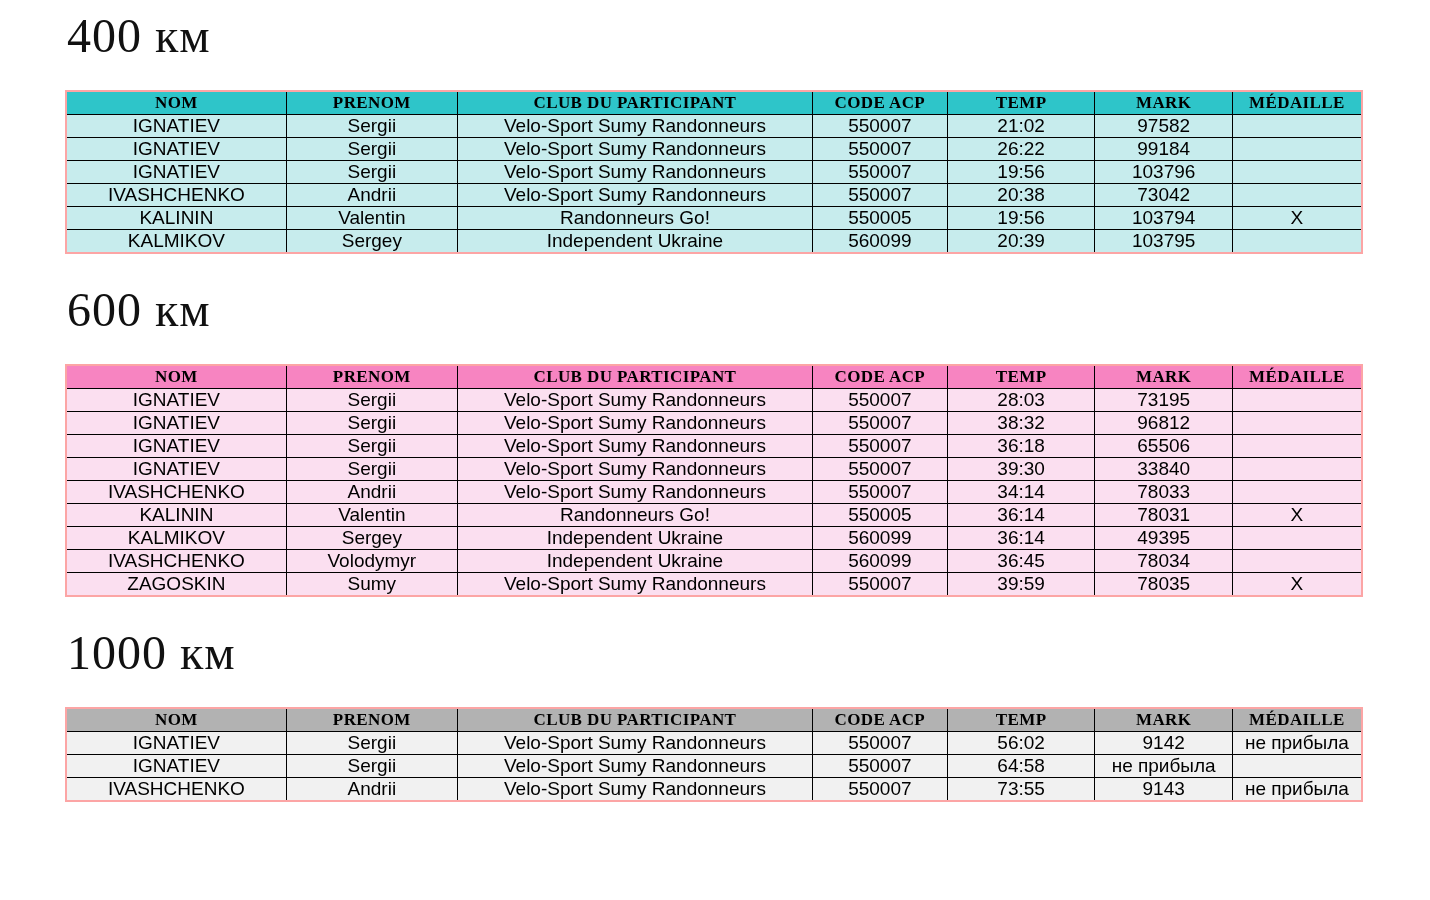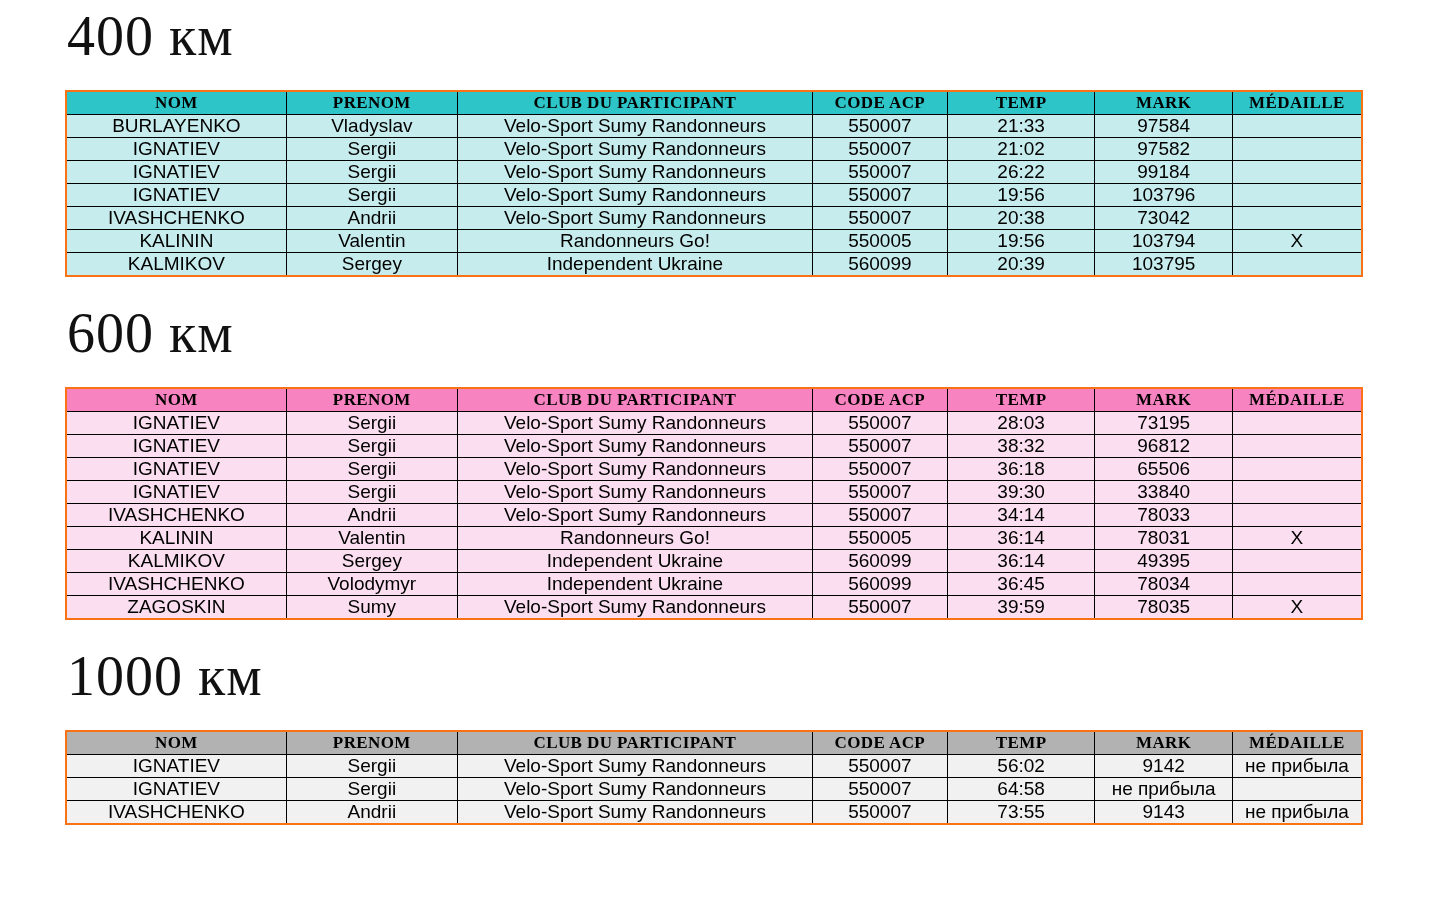--- a/index.html
+++ b/index.html
@@ -10,32 +10,32 @@
     background: #ffffff;
     padding: 10px 65px 0 65px;
     font-family: "Liberation Sans", sans-serif;
     color: #000000;
     overflow: hidden;
   }
   section.distance-section { margin: 0; padding: 0; }
   h1.section-title {
     font-family: "Liberation Serif", serif;
     font-weight: 400;
-    font-size: 56px;
+    font-size: 48px;
     line-height: 52px;
     margin: 0 0 28px 2px;
     letter-spacing: 1px;
     color: #111111;
   }
   table.results-table {
     border-collapse: collapse;
     table-layout: fixed;
     width: 1298px;
     margin: 0 0 30px 0;
-    border: 2px solid #f97316;
+    border: 2px solid #fca5a5;
   }
   table.results-table th,
   table.results-table td {
     border: 1px solid #000000;
     text-align: center;
     vertical-align: middle;
     padding: 0 2px;
     height: 22px;
     line-height: 22px;
     overflow: hidden;
@@ -74,29 +74,20 @@
           <th class="c1">PRENOM</th>
           <th class="c2">CLUB DU PARTICIPANT</th>
           <th class="c3">CODE ACP</th>
           <th class="c4">TEMP</th>
           <th class="c5">MARK</th>
           <th class="c6">MÉDAILLE</th>
         </tr>
       </thead>
     <tbody>
         <tr>
-          <td class="c0">BURLAYENKO</td>
-          <td class="c1">Vladyslav</td>
-          <td class="c2">Velo-Sport Sumy Randonneurs</td>
-          <td class="c3">550007</td>
-          <td class="c4">21:33</td>
-          <td class="c5">97584</td>
-          <td class="c6"></td>
-        </tr>
-        <tr>
           <td class="c0">IGNATIEV</td>
           <td class="c1">Sergii</td>
           <td class="c2">Velo-Sport Sumy Randonneurs</td>
           <td class="c3">550007</td>
           <td class="c4">21:02</td>
           <td class="c5">97582</td>
           <td class="c6"></td>
         </tr>
         <tr>
           <td class="c0">IGNATIEV</td>

